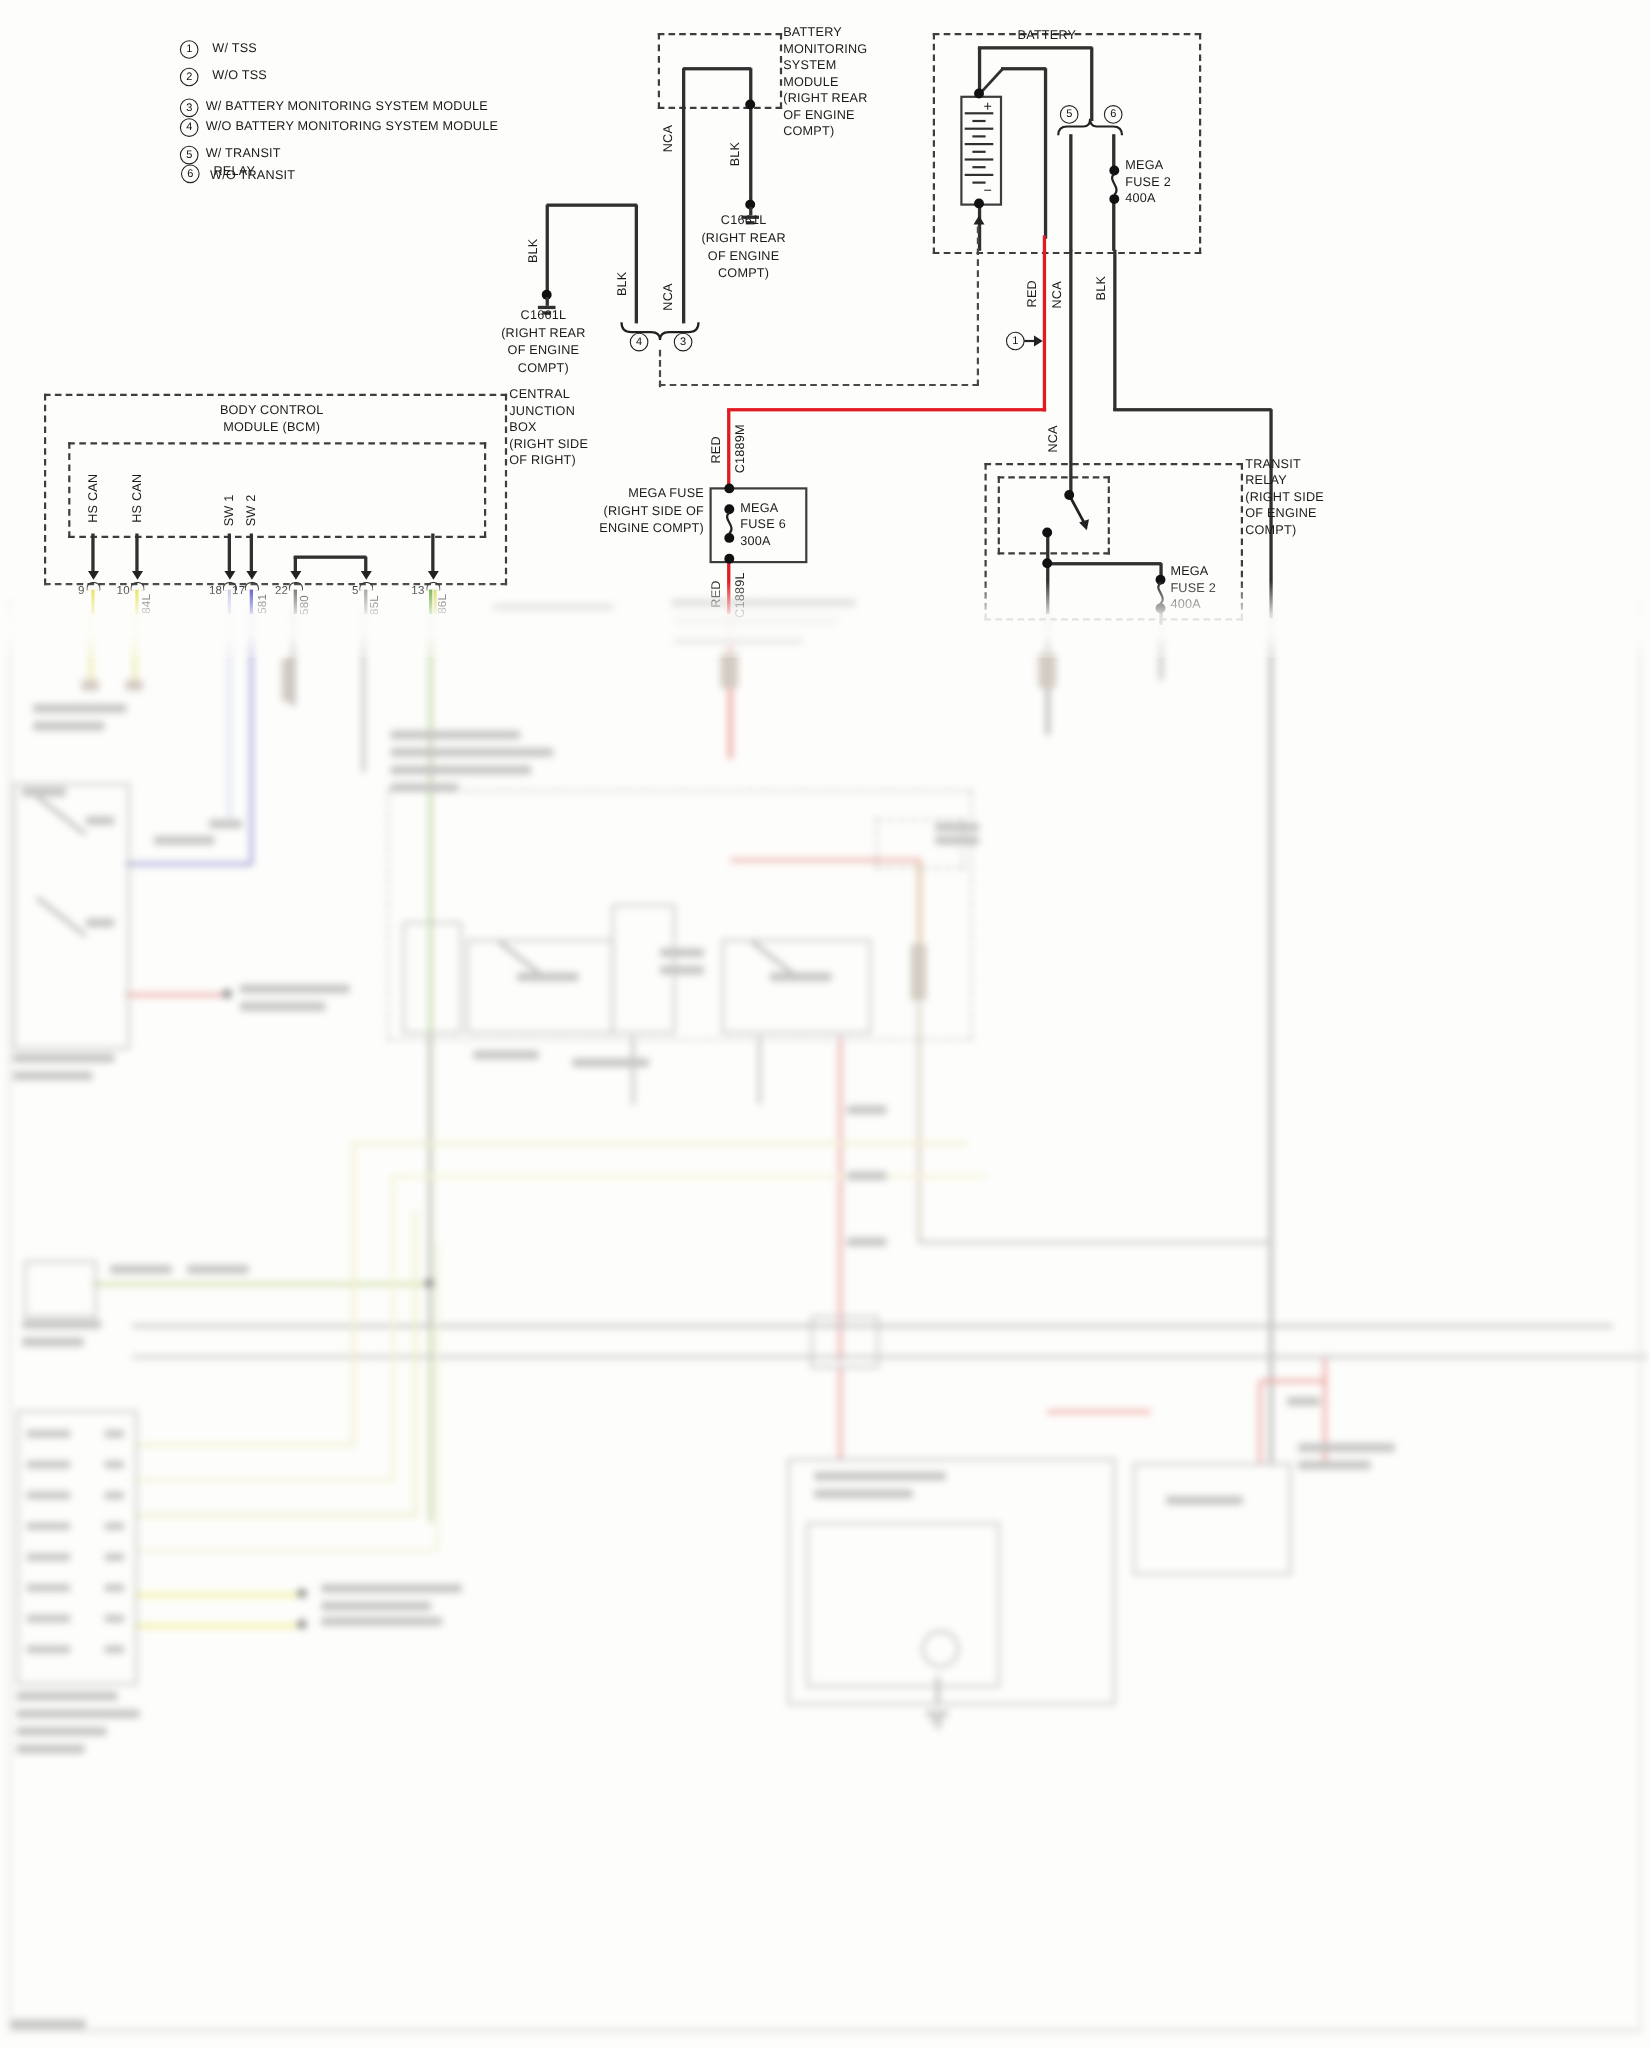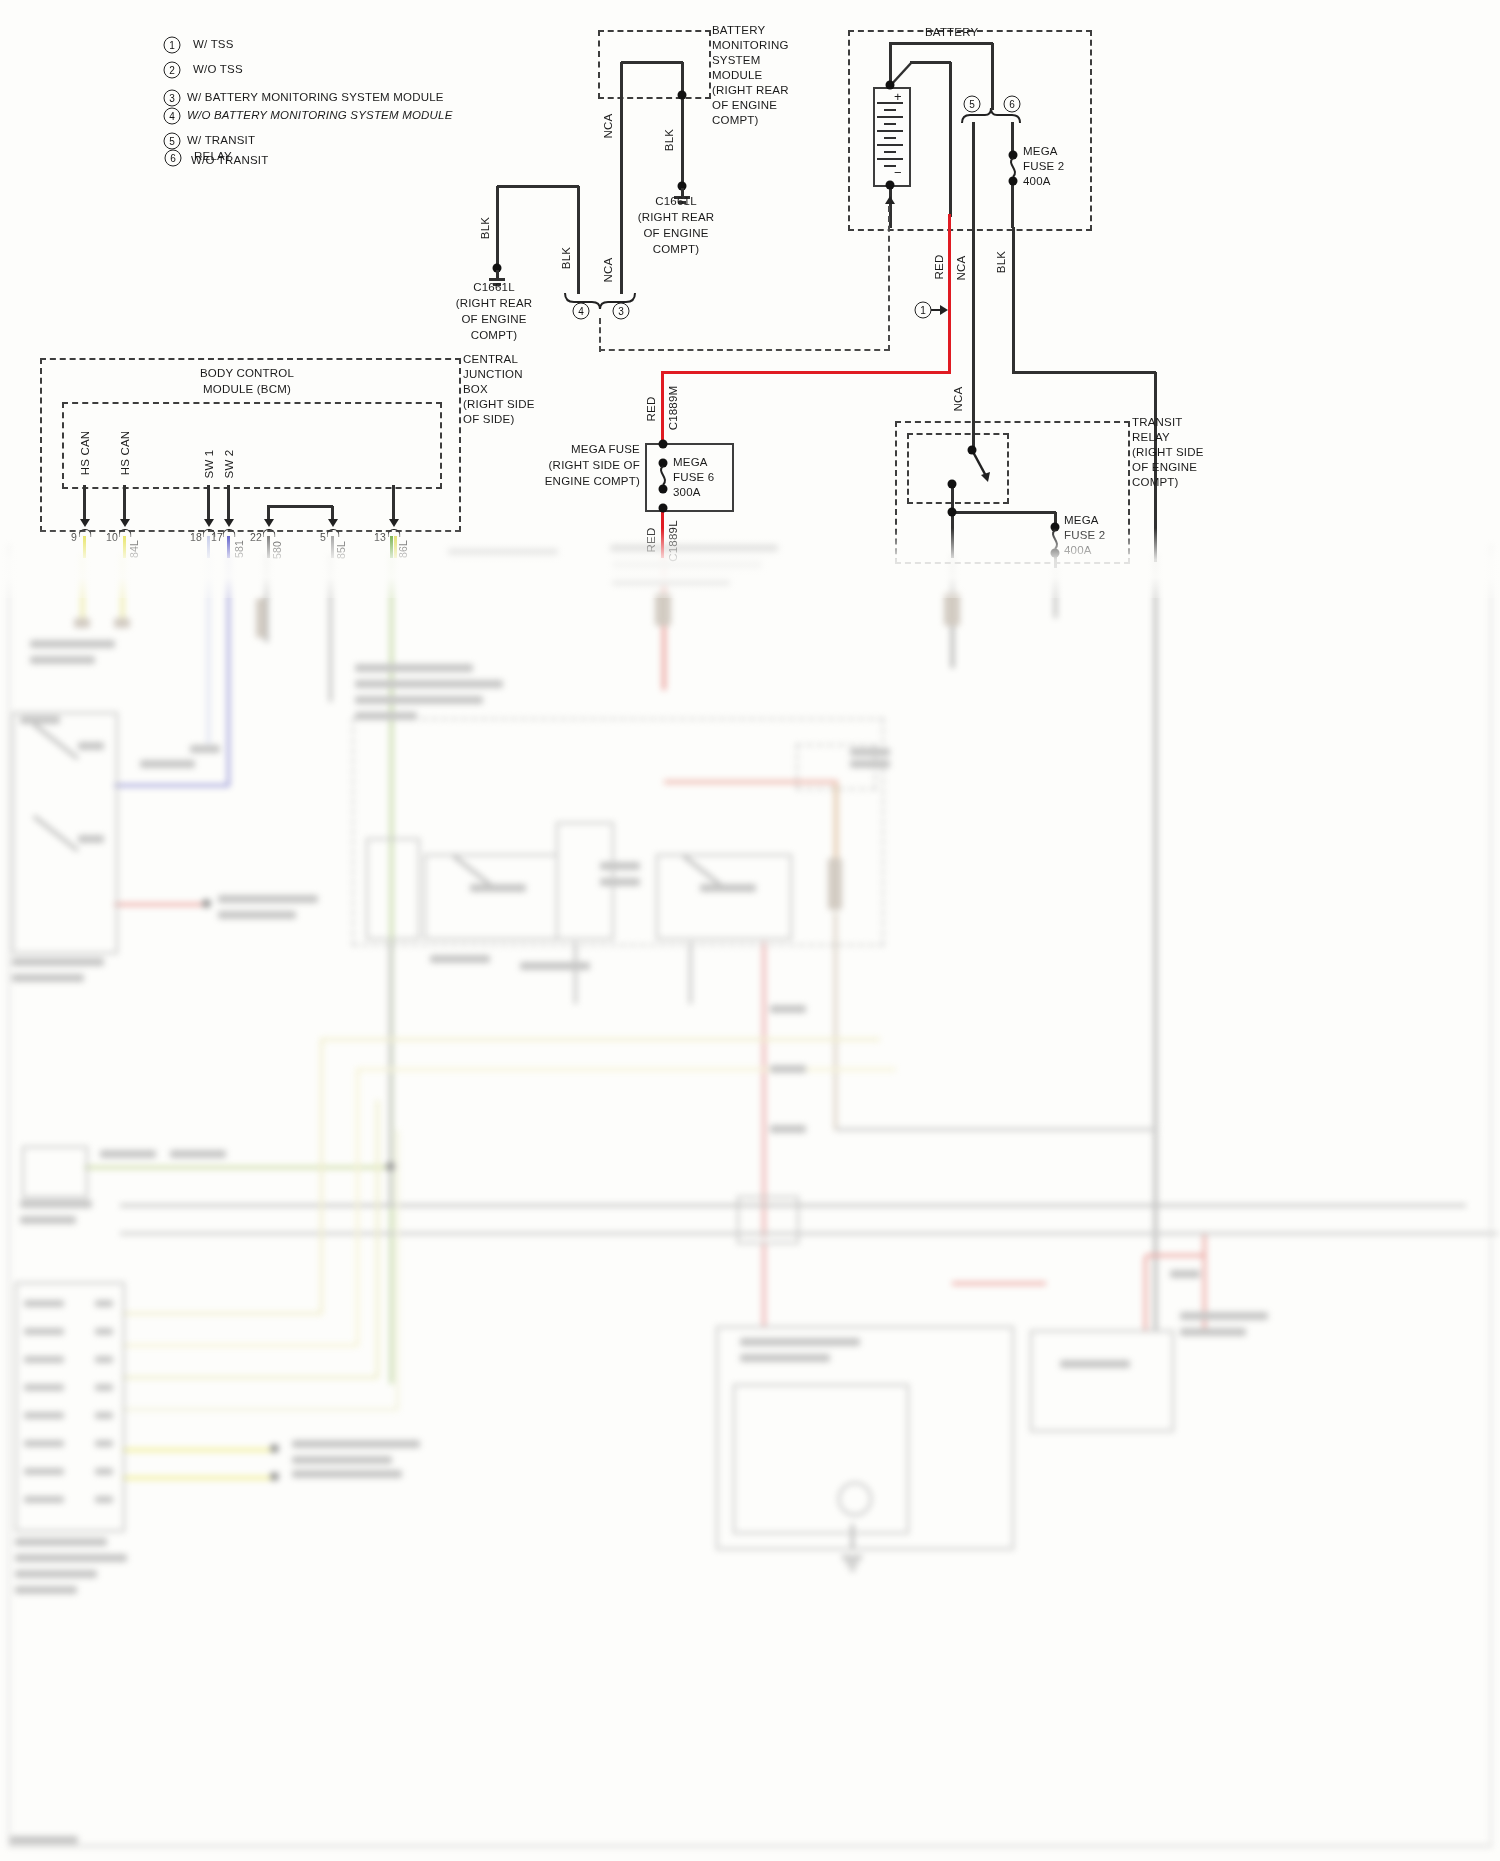--- a/index.html
+++ b/index.html
@@ -325,21 +325,21 @@
       <div class="wire" style="left: 123px; top: 536px; width: 3px; height: 22px; background: rgb(227, 223, 69);"></div>
       <div class="wire" style="left: 207px; top: 536px; width: 3px; height: 22px; background: rgb(185, 193, 230);"></div>
       <div class="wire" style="left: 227px; top: 536px; width: 3px; height: 22px; background: rgb(60, 60, 192);"></div>
       <div class="wire" style="left: 267px; top: 536px; width: 3px; height: 22px; background: rgb(90, 90, 90);"></div>
       <div class="wire" style="left: 331px; top: 536px; width: 3px; height: 22px; background: rgb(143, 143, 143);"></div>
       <div class="wire" style="left: 390px; top: 536px; width: 3px; height: 22px; background: rgb(90, 161, 43);"></div>
       <div class="wire" style="left: 394px; top: 536px; width: 3px; height: 22px; background: rgb(220, 216, 78);"></div>
       <div class="lab" style="left: 193px; top: 39px;">W/ TSS</div>
       <div class="lab" style="left: 193px; top: 64px;">W/O TSS</div>
       <div class="lab" style="left: 187px; top: 92px;">W/ BATTERY MONITORING SYSTEM MODULE</div>
-      <div class="lab" style="left: 187px; top: 110px; font-style: italic;">W/O BATTERY MONITORING SYSTEM MODULE</div>
+      <div class="lab" style="left: 187px; top: 110px;">W/O BATTERY MONITORING SYSTEM MODULE</div>
       <div class="lab" style="left: 187px; top: 135px;">W/ TRANSIT</div>
       <div class="lab" style="left: 194px; top: 151px;">RELAY</div>
       <div class="lab" style="left: 191px; top: 155px; text-align: right;">W/O TRANSIT</div>
       <div class="lab" style="left: 712px; top: 25px;">BATTERY</div>
       <div class="lab" style="left: 712px; top: 40px;">MONITORING</div>
       <div class="lab" style="left: 712px; top: 55px;">SYSTEM</div>
       <div class="lab" style="left: 712px; top: 70px;">MODULE</div>
       <div class="lab" style="left: 712px; top: 85px;">(RIGHT REAR</div>
       <div class="lab" style="left: 712px; top: 100px;">OF ENGINE</div>
       <div class="lab" style="left: 712px; top: 115px;">COMPT)</div>
@@ -371,21 +371,21 @@
       <div class="lab" style="left: 1132px; top: 447px;">(RIGHT SIDE</div>
       <div class="lab" style="left: 1132px; top: 462px;">OF ENGINE</div>
       <div class="lab" style="left: 1132px; top: 477px;">COMPT)</div>
       <div class="lab" style="left: 1064px; top: 515px;">MEGA</div>
       <div class="lab" style="left: 1064px; top: 530px;">FUSE 2</div>
       <div class="lab" style="left: 1064px; top: 545px;">400A</div>
       <div class="lab" style="left: 463px; top: 354px;">CENTRAL</div>
       <div class="lab" style="left: 463px; top: 369px;">JUNCTION</div>
       <div class="lab" style="left: 463px; top: 384px;">BOX</div>
       <div class="lab" style="left: 463px; top: 399px;">(RIGHT SIDE</div>
-      <div class="lab" style="left: 463px; top: 414px;">OF SIDE)</div>
+      <div class="lab" style="left: 463px; top: 414px;">OF RIGHT)</div>
       <div class="lab c" style="left: 247px; top: 368px;">BODY CONTROL</div>
       <div class="lab c" style="left: 247px; top: 384px;">MODULE (BCM)</div>
       <div class="lab rot" style="left: 86px; top: 453px;">HS CAN</div>
       <div class="lab rot" style="left: 126px; top: 453px;">HS CAN</div>
       <div class="lab rot" style="left: 210px; top: 464px;">SW 1</div>
       <div class="lab rot" style="left: 230px; top: 464px;">SW 2</div>
       <div class="lab c" style="left: 74px; top: 532px; font-size: 10.5px;">9</div>
       <div class="lab c" style="left: 112px; top: 532px; font-size: 10.5px;">10</div>
       <div class="lab c" style="left: 196px; top: 532px; font-size: 10.5px;">18</div>
       <div class="lab c" style="left: 217px; top: 532px; font-size: 10.5px;">17</div>

